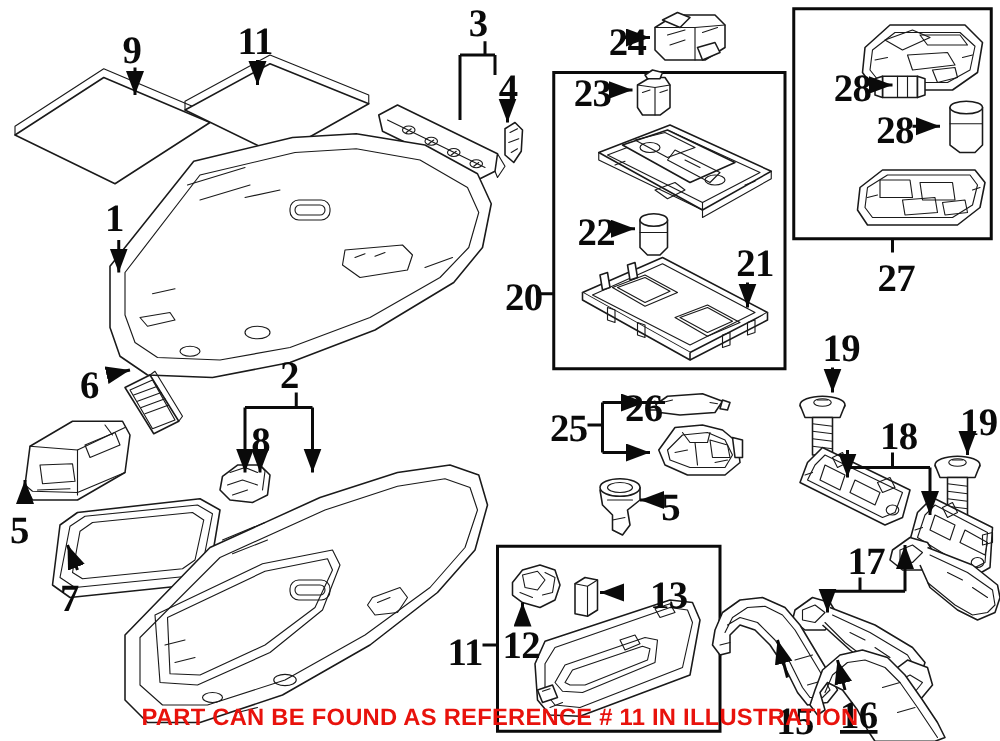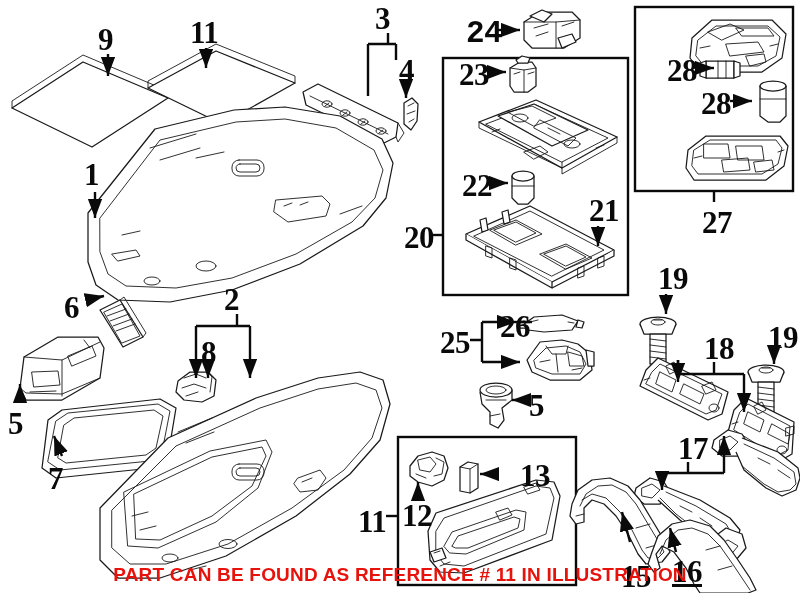--- a/index.html
+++ b/index.html
@@ -467,21 +467,21 @@
   <div class="callout" style="left:621px; top:561px;">15</div>
   <div class="callout" style="left:672px; top:556px;text-decoration:underline;">16</div>
   <div class="callout" style="left:678px; top:433px;">17</div>
   <div class="callout" style="left:704px; top:333px;">18</div>
   <div class="callout" style="left:658px; top:263px;">19</div>
   <div class="callout" style="left:768px; top:322px;">19</div>
   <div class="callout" style="left:404px; top:222px;">20</div>
   <div class="callout" style="left:589px; top:195px;">21</div>
   <div class="callout" style="left:462px; top:170px;">22</div>
   <div class="callout" style="left:459px; top:59px;">23</div>
-  <div class="callout" style="left:466px; top:18px;font-family:Liberation Mono, monospace;">24</div>
+  <div class="callout" style="left:487px; top:18px;">24</div>
   <div class="callout" style="left:440px; top:327px;">25</div>
   <div class="callout" style="left:500px; top:311px;">26</div>
   <div class="callout" style="left:702px; top:207px;">27</div>
   <div class="callout" style="left:667px; top:55px;">28</div>
   <div class="callout" style="left:701px; top:88px;">28</div>
 
   <div id="watermark">PART CAN BE FOUND AS REFERENCE # 11 IN ILLUSTRATION</div>
 
 </div>
 

